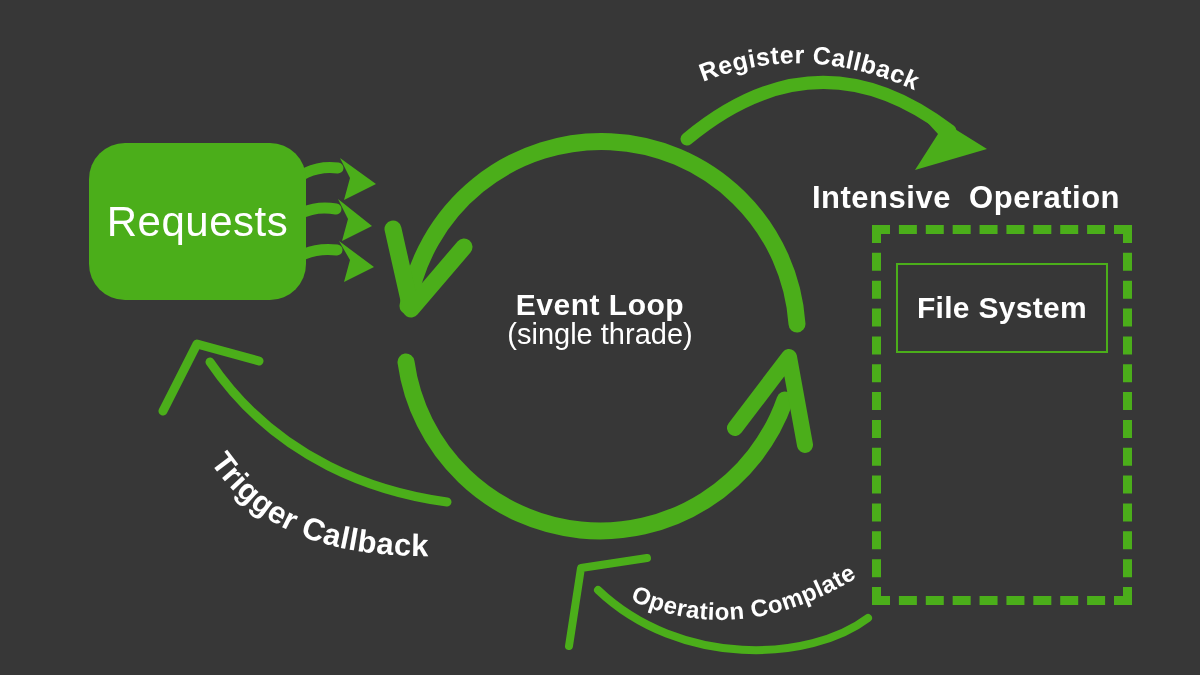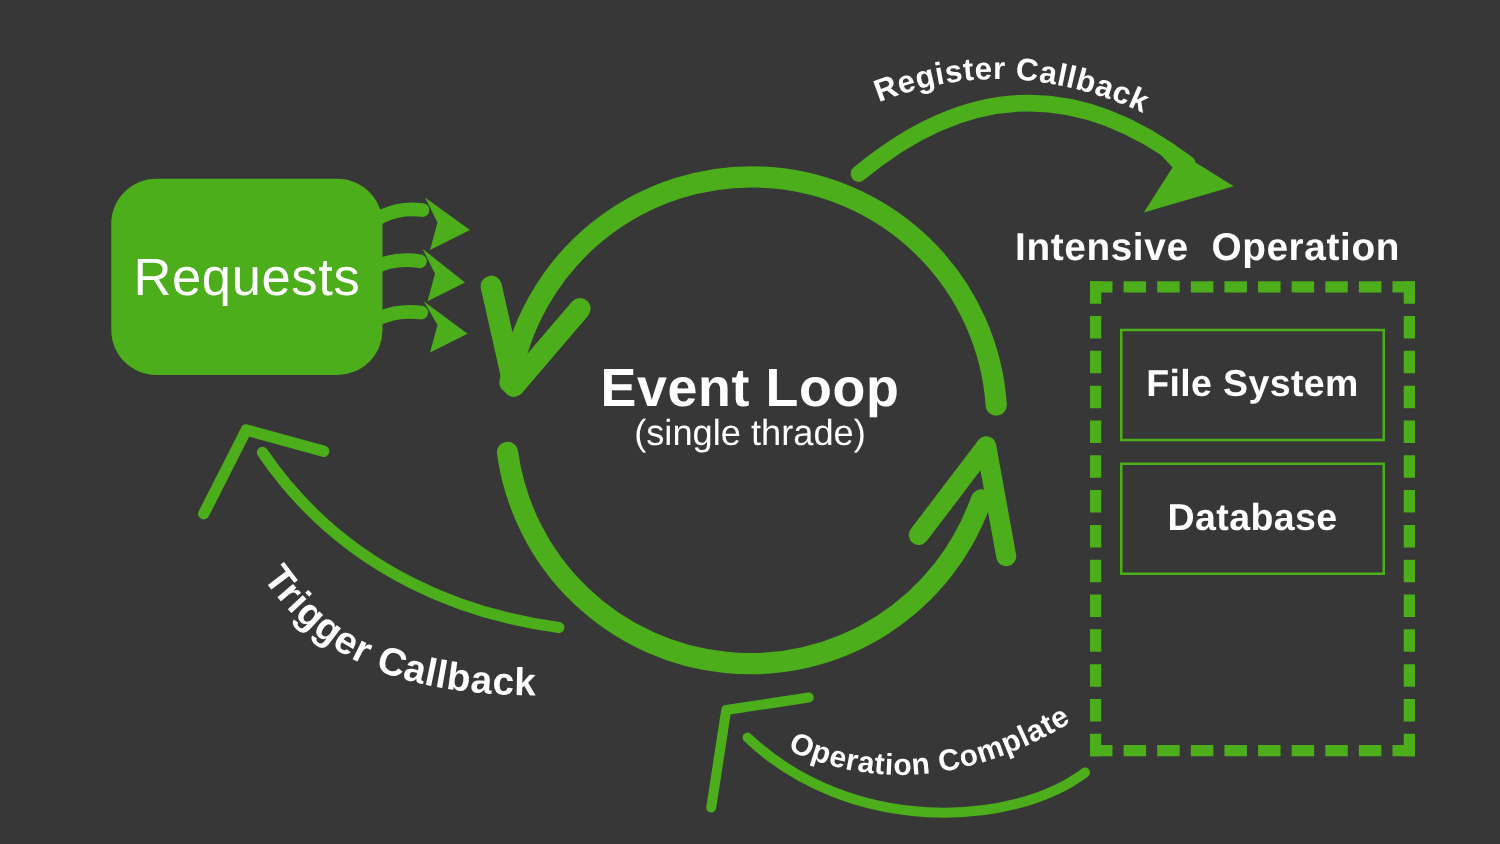--- a/index.html
+++ b/index.html
@@ -23,21 +23,21 @@
   .requests-box{
     position:absolute;left:46px;top:143px;width:217px;height:157px;
     background:var(--accent);border-radius:36px;
     display:flex;align-items:center;justify-content:center;
     font-size:42px;font-weight:400;letter-spacing:.5px;margin-left:43px;
   }
   .event-loop-label{
     position:absolute;left:420px;top:290px;width:360px;
     text-align:center;
   }
-  .event-loop-title{font-size:43px;font-weight:700;letter-spacing:.5px;line-height:1;}
+  .event-loop-title{font-size:30px;font-weight:700;letter-spacing:.5px;line-height:1;}
   .event-loop-subtitle{font-size:29px;font-weight:400;margin-top:0;line-height:1;}
 
   .intensive-title{
     position:absolute;left:812px;top:180px;width:380px;
     font-size:31px;font-weight:700;white-space:pre;letter-spacing:.5px;
   }
   .intensive-box{
     position:absolute;left:872px;top:225px;width:260px;height:380px;
     box-sizing:border-box;border:9px dashed var(--accent);
     display:flex;flex-direction:column;align-items:center;
@@ -116,18 +116,15 @@
   <div class="event-loop-label">
     <div class="event-loop-title">Event Loop</div>
     <div class="event-loop-subtitle">(single thrade)</div>
   </div>
 
   <div class="intensive-title">Intensive  Operation</div>
   <div class="intensive-box">
     <div class="intensive-item">
       <span>File System</span>
     </div>
-    <div class="intensive-item">
-      <span>Database</span>
-    </div>
   </div>
 
 </div>
 
 </body></html>

